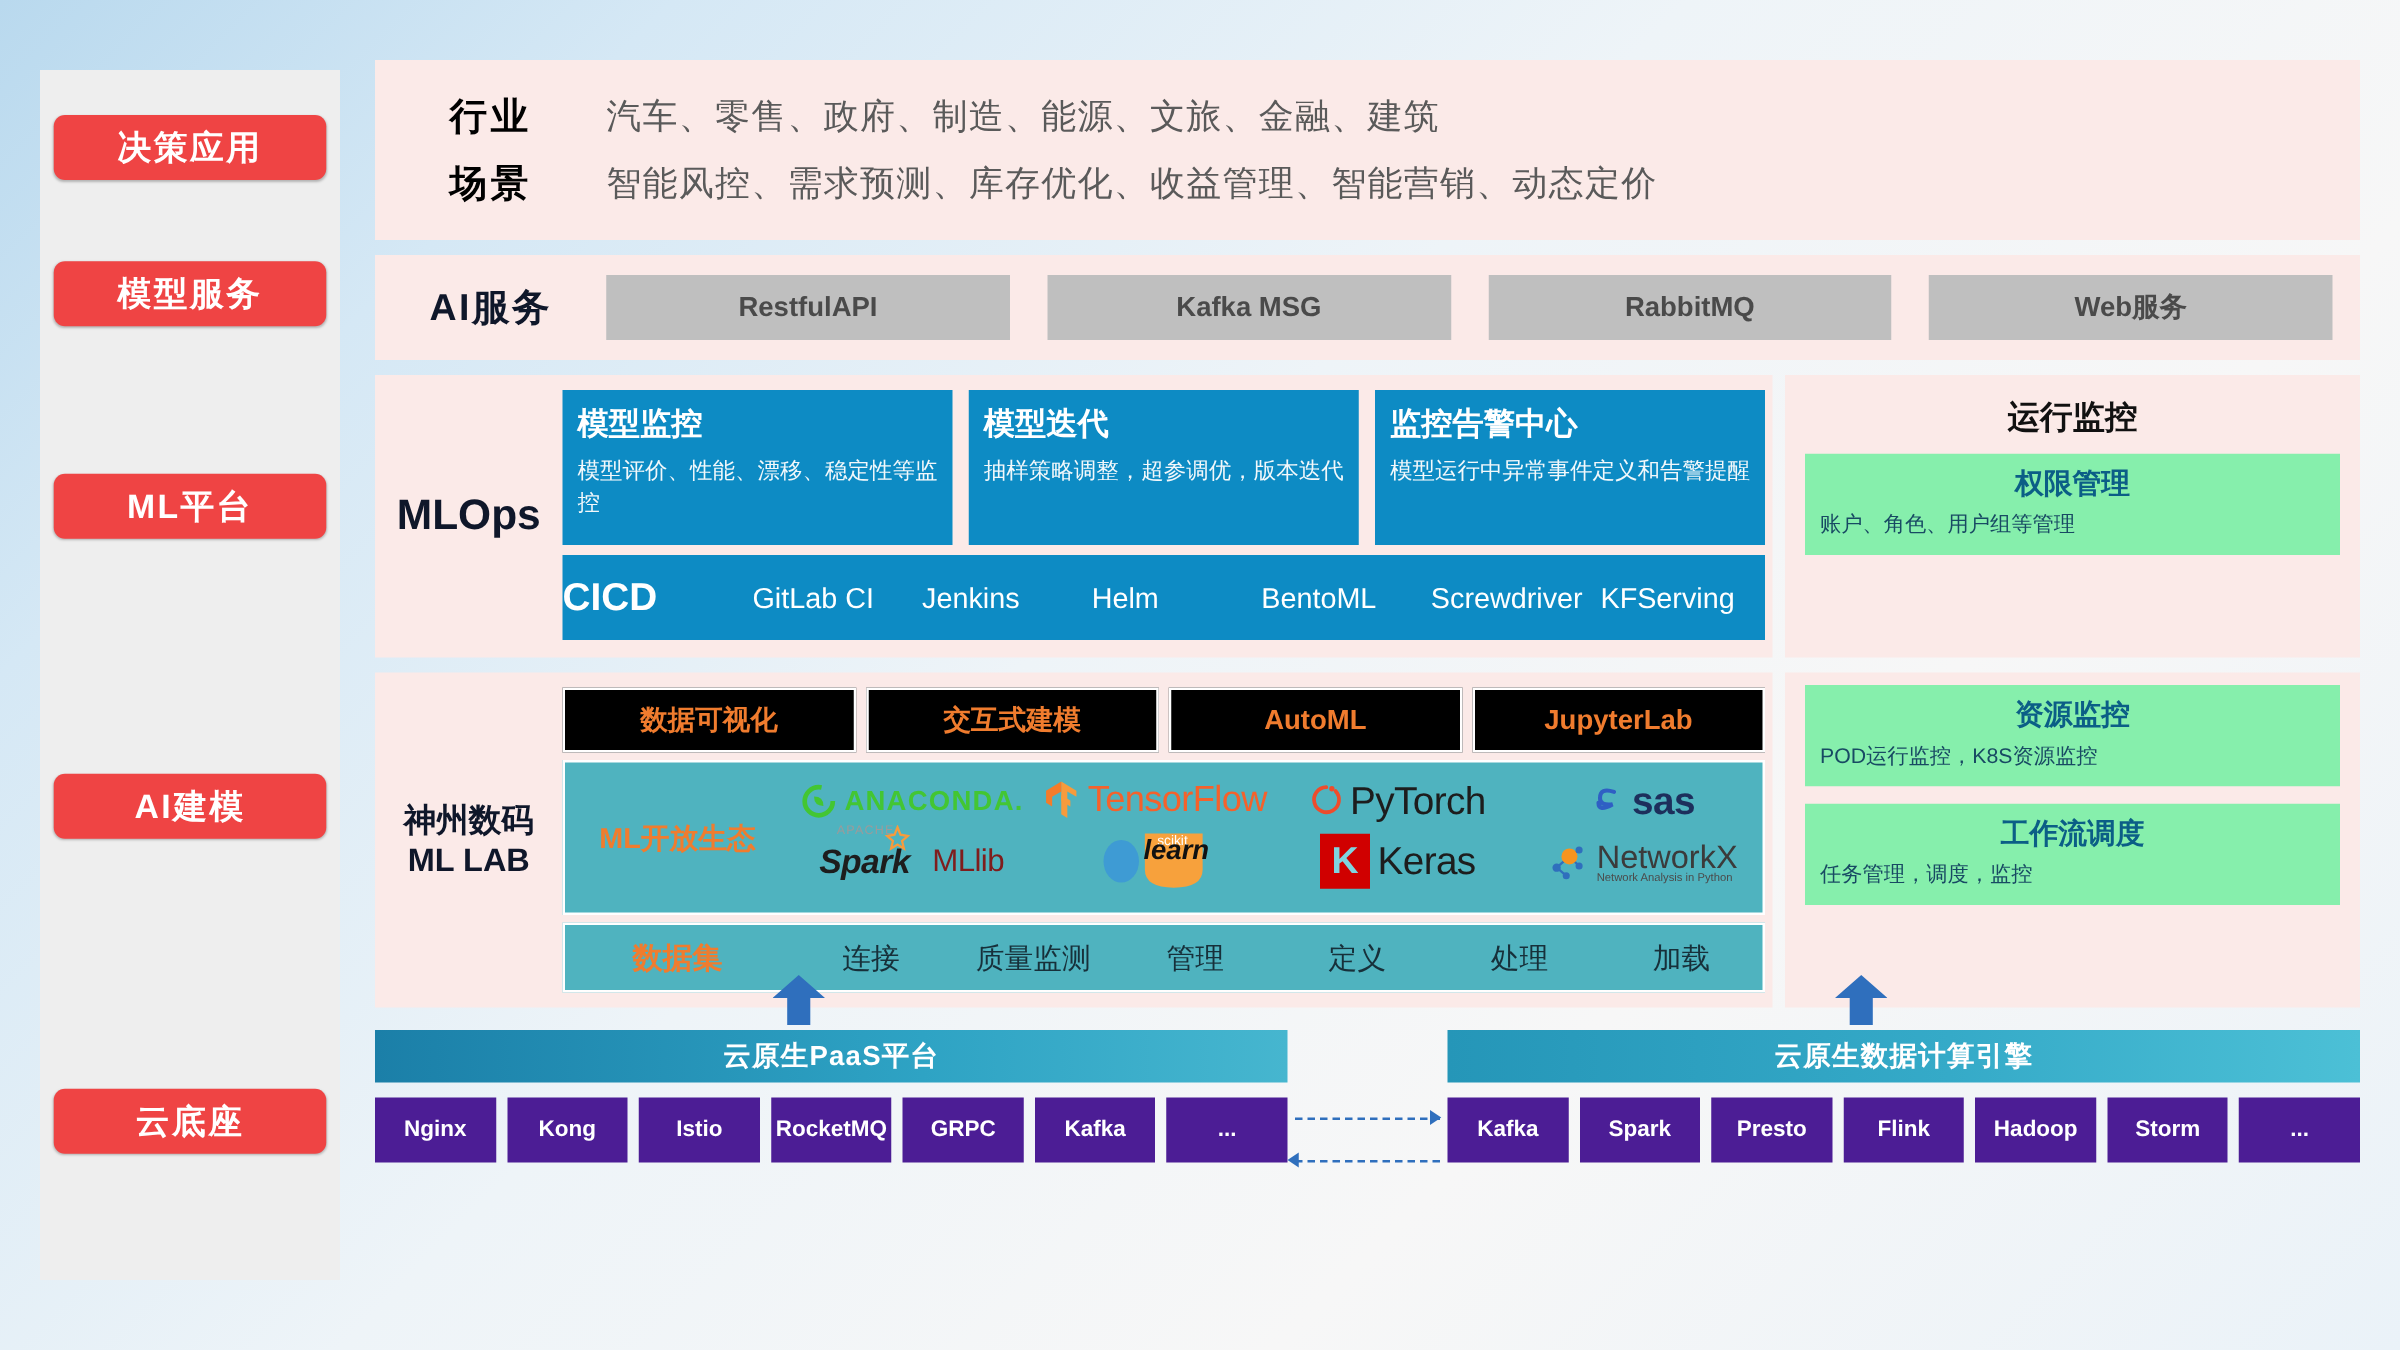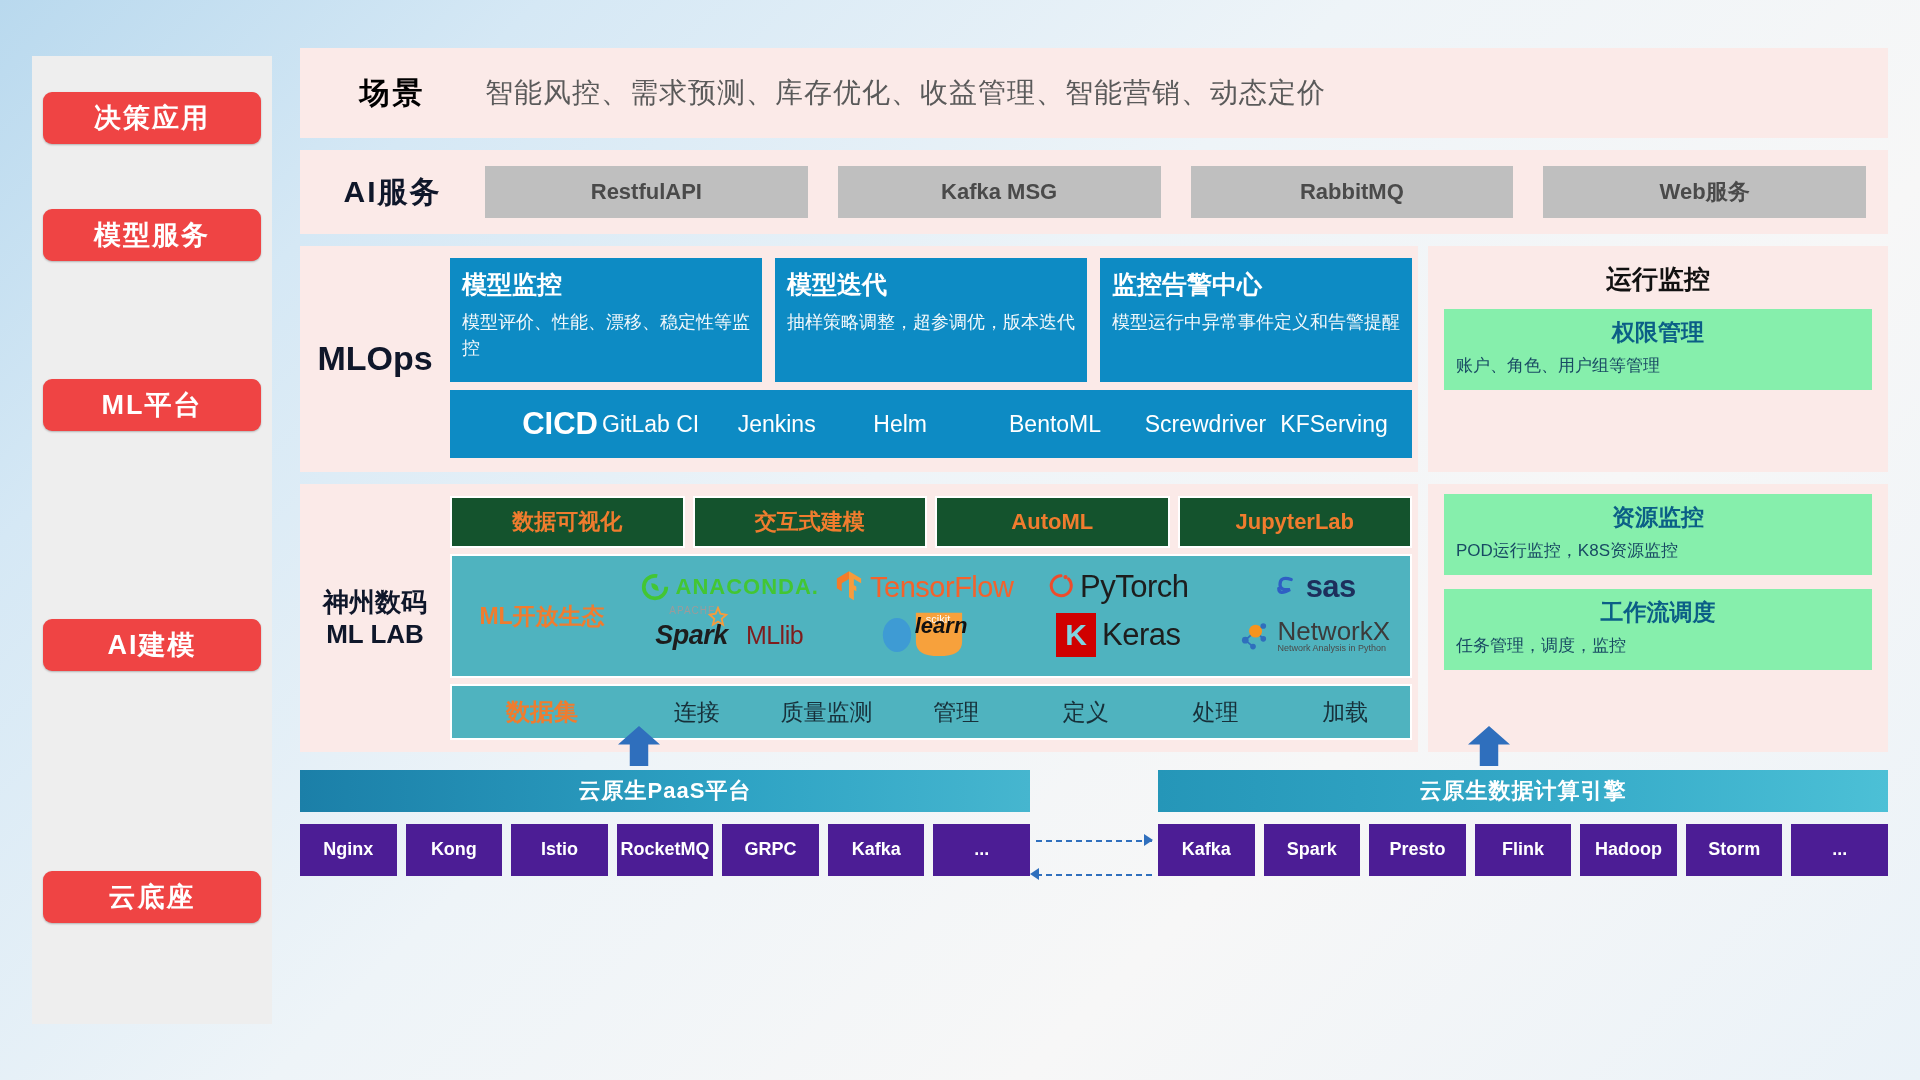--- a/index.html
+++ b/index.html
@@ -73,35 +73,35 @@
     flex: 1; background: #0d8bc4; color: #fff;
     padding: 10px 12px 14px 12px; min-height: 124px;
   }
   .mlops-card h4 { font-size: 25px; text-align: left; font-weight: bold; margin-bottom: 9px; }
   .mlops-card p { font-size: 18px; line-height: 1.42; color: #f2f8fb; }
 
   .cicd-bar {
     background: #0d8bc4; color: #fff; height: 68px;
     display: flex; align-items: center; overflow: hidden;
   }
-  .cicd-title { width: 148px; flex: none; text-align: right; font-size: 31px; font-weight: bold; }
+  .cicd-title { width: 148px; flex: none; text-align: left; font-size: 31px; font-weight: bold; }
   .cicd-item {
     flex: 1; font-size: 23px; text-align: left; line-height: 1.05;
     max-height: 30px; padding-left: 4px;
   }
 
   
   #modeling-wrap { display: flex; gap: 10px; }
   #band-modeling { flex: none; width: 1118px; padding: 12px 0 12px 0; display: flex; align-items: center; }
   #band-modeling .row-label { width: 150px; font-size: 26px; line-height: 1.25; }
   .modeling-right { flex: 1; display: flex; flex-direction: column; gap: 6px; padding-right: 6px; }
 
   .tool-row { display: flex; gap: 8px; }
   .tool-chip {
-    flex: 1; background: #14532d; border: 2px solid #ffffff;
+    flex: 1; background: #000000; border: 2px solid #ffffff;
     height: 52px; display: flex; align-items: center; justify-content: center;
     color: #f07c2e; font-size: 22px; font-weight: bold;
   }
 
   .eco-band {
     background: #4fb3bf; border: 2px solid #ffffff;
     display: flex; align-items: center; padding: 6px 0; min-height: 124px;
   }
   .eco-label { width: 180px; flex: none; text-align: center; color: #f07c2e; font-size: 23px; font-weight: bold; }
   .eco-grid { flex: 1; display: grid; grid-template-columns: repeat(4, 1fr); row-gap: 2px; align-items: center; justify-items: center; }
@@ -176,20 +176,24 @@
     <div class="rail-chip">AI建模</div>
   </div>
   <div class="rail-slot" style="flex:1;">
     <div class="rail-chip">云底座</div>
   </div>
 </div>
 
 <div id="main">
 
   <div class="band" id="band-decision">
+    <div class="dec-line">
+      <div class="dec-key">行业</div>
+      <div class="dec-val">汽车、零售、政府、制造、能源、文旅、金融、建筑</div>
+    </div>
     <div class="dec-line">
       <div class="dec-key">场景</div>
       <div class="dec-val">智能风控、需求预测、库存优化、收益管理、智能营销、动态定价</div>
     </div>
   </div>
 
   <div class="band-gap"></div>
 
   <div class="band row-flex" id="band-aiservice">
     <div class="row-label">AI服务</div>

